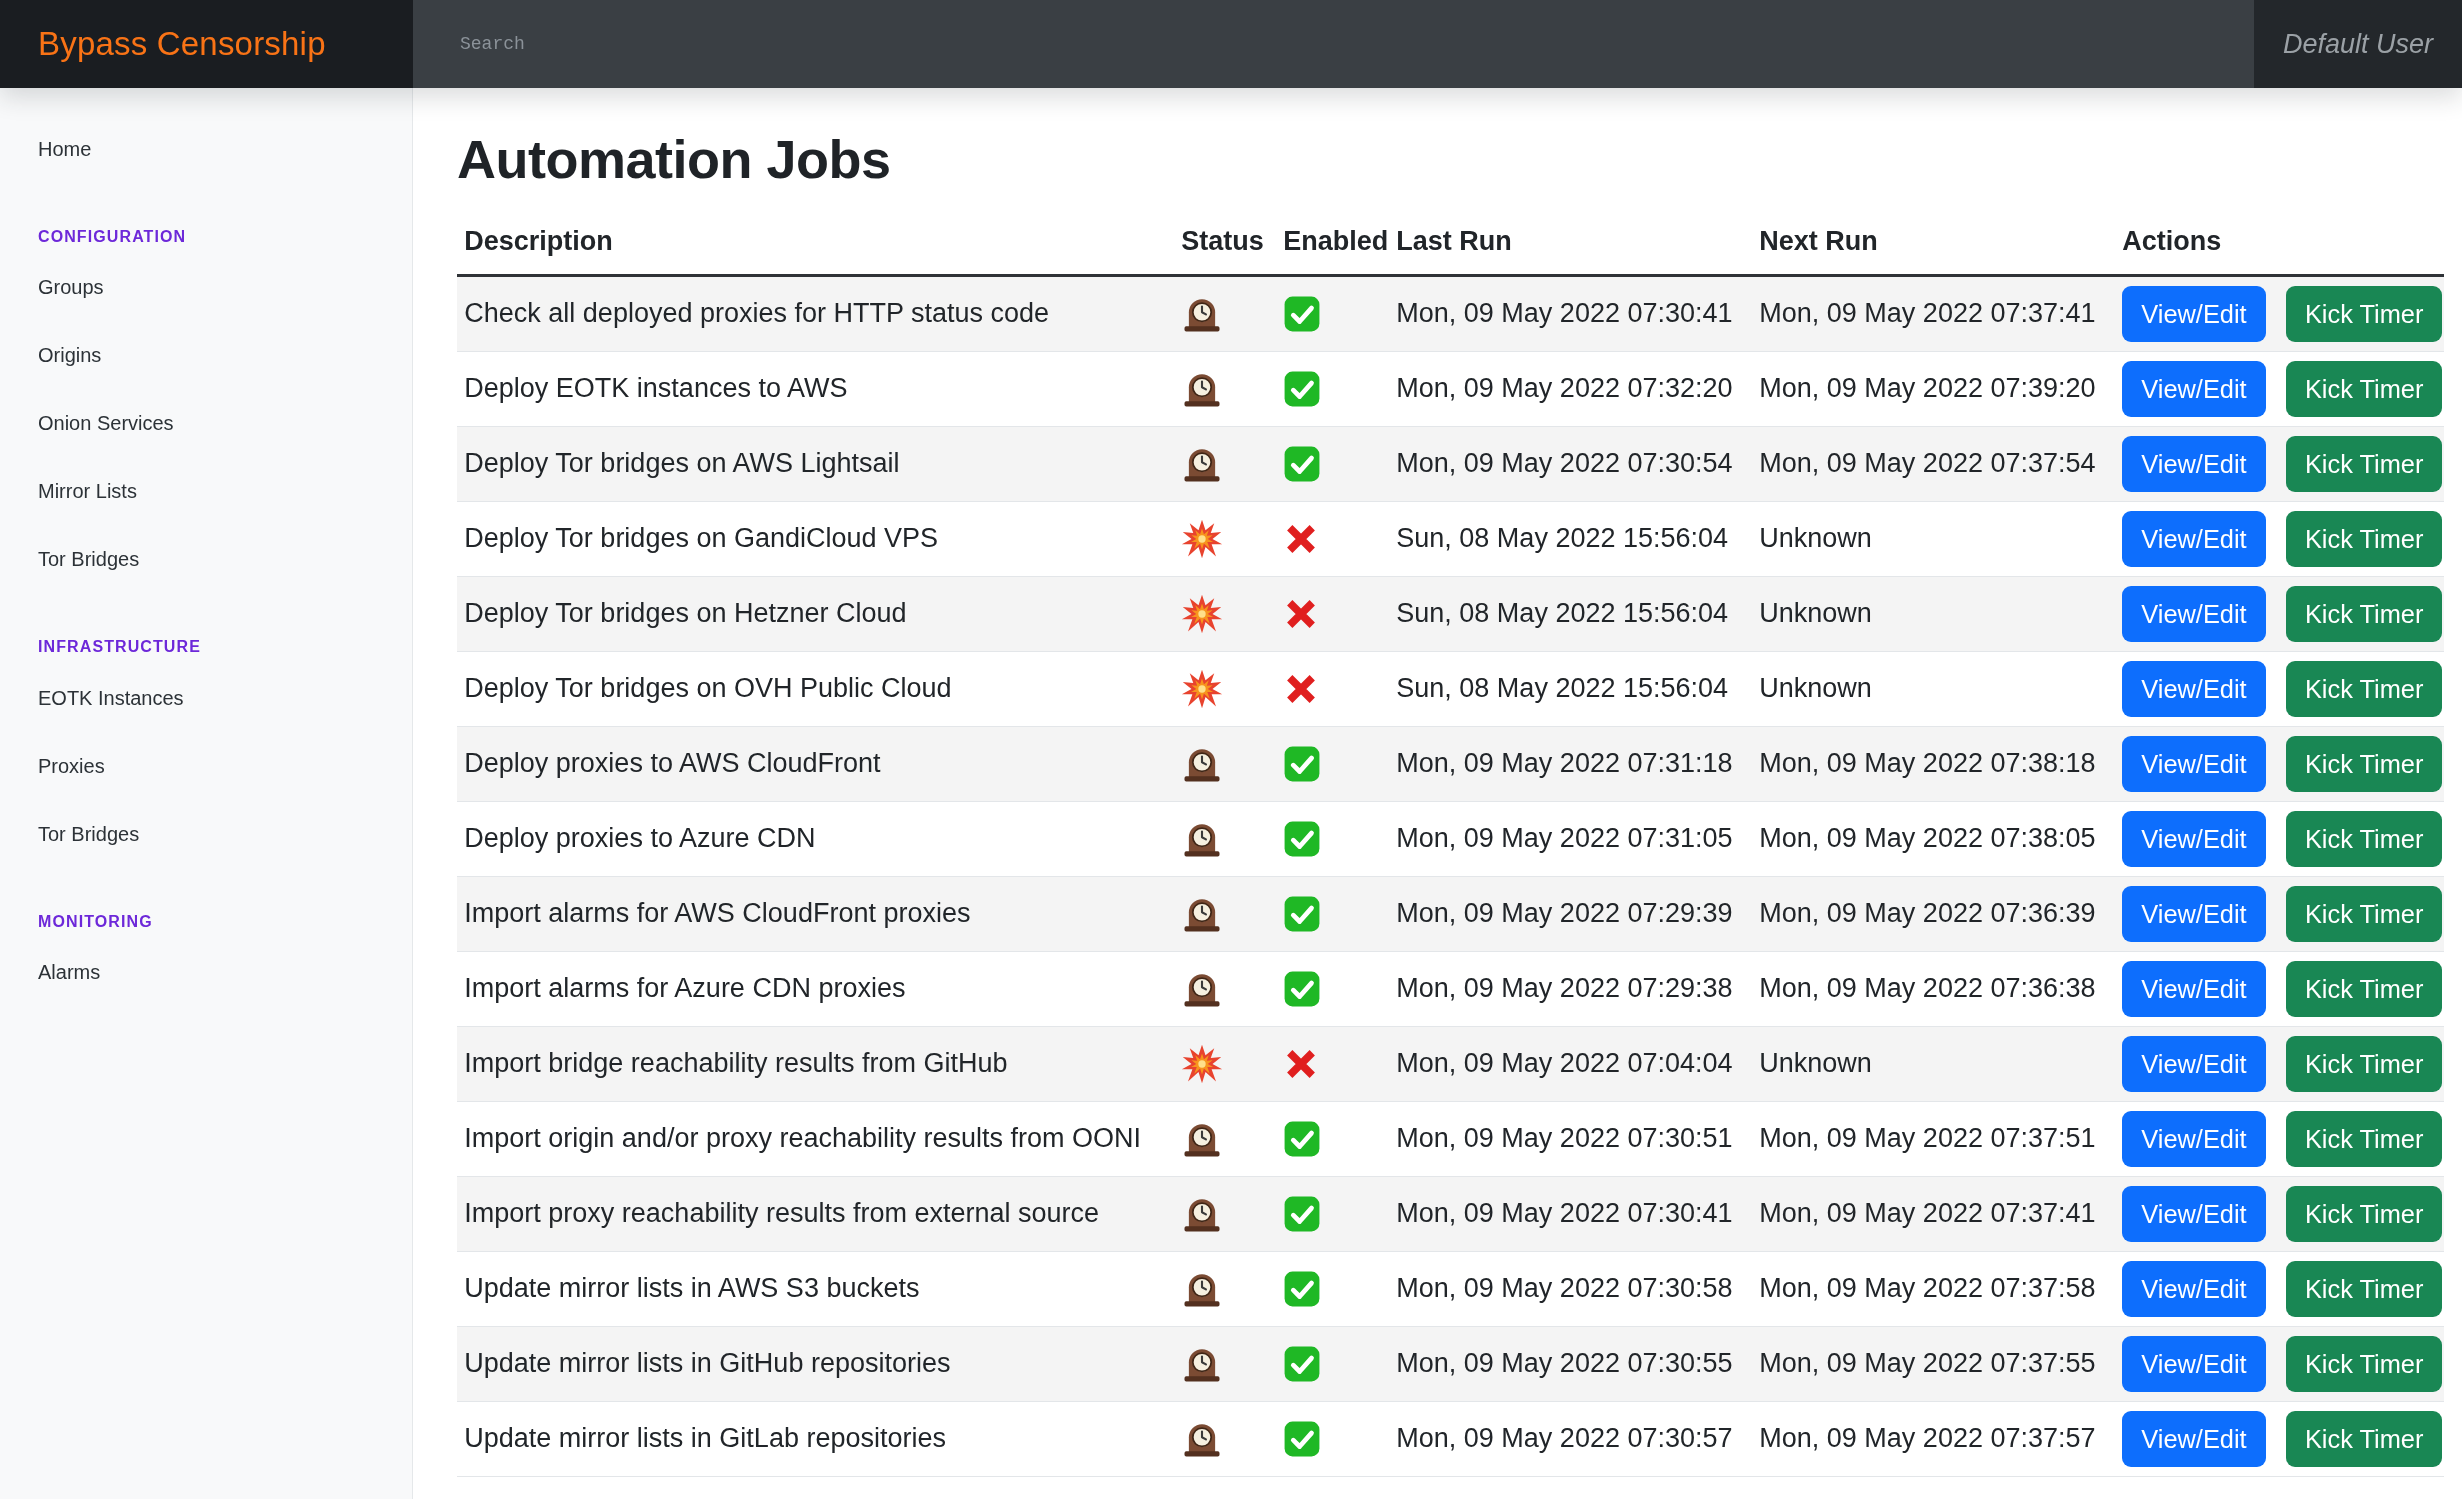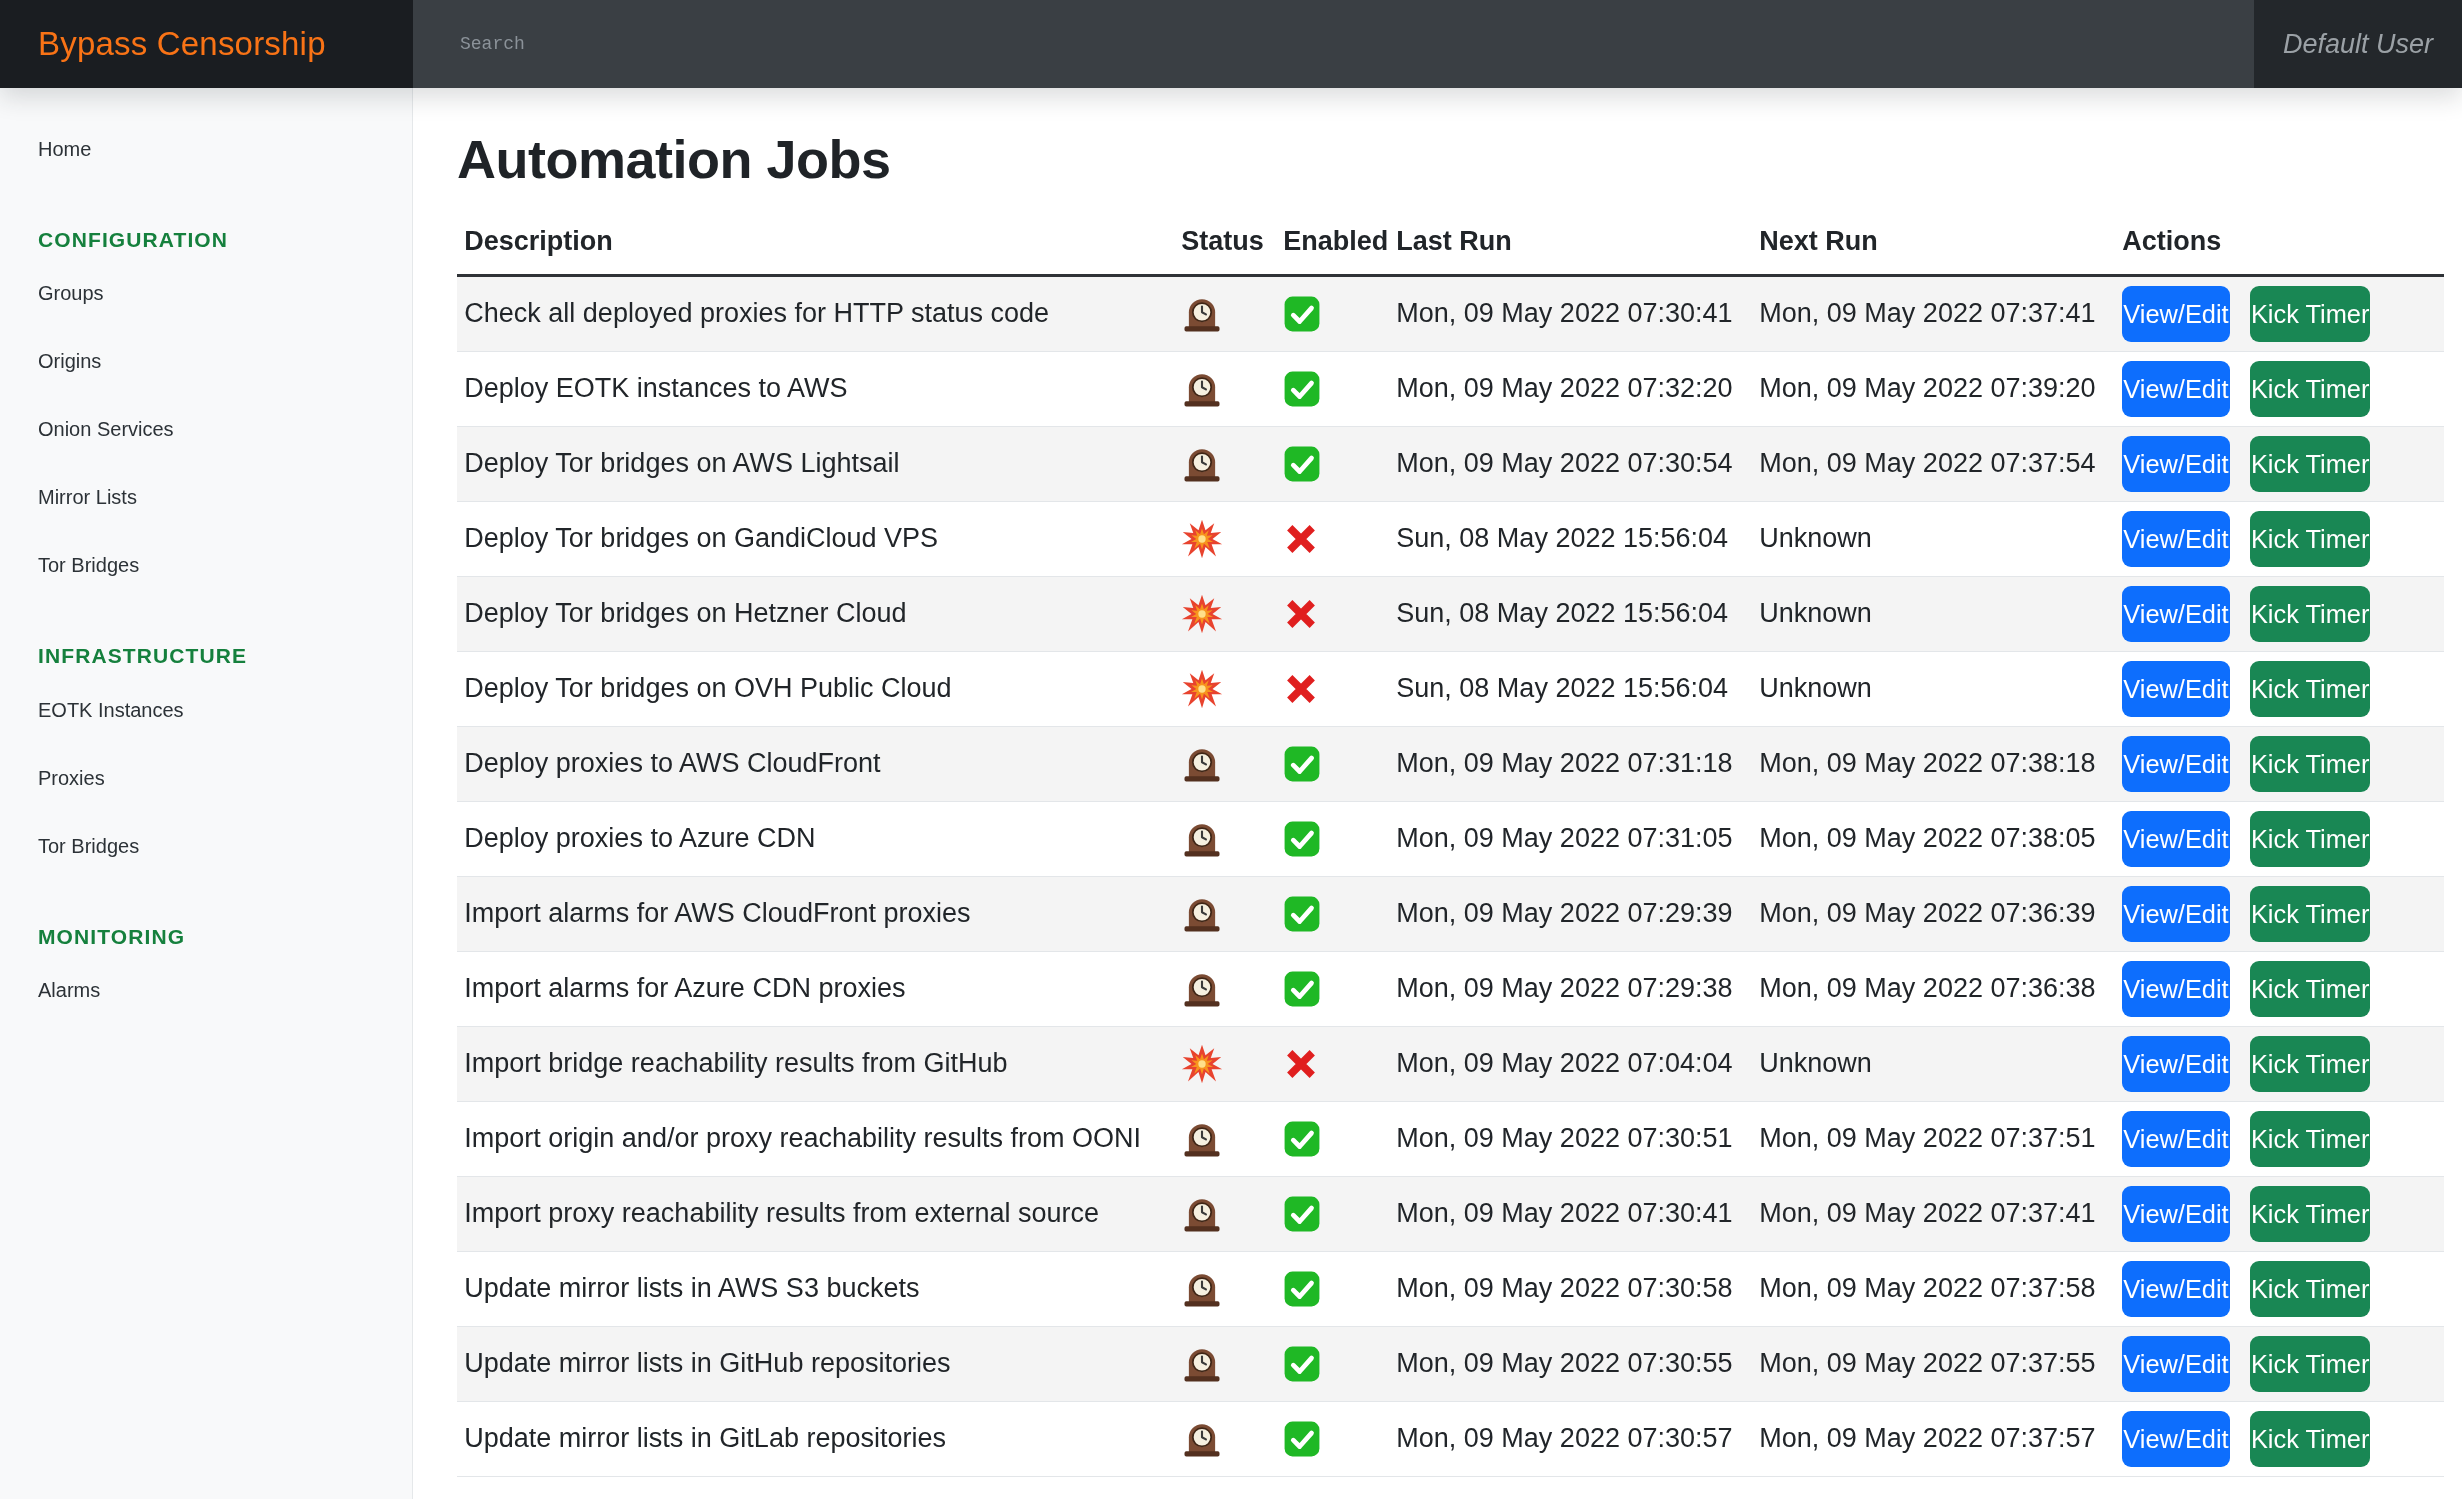--- a/index.html
+++ b/index.html
@@ -21,37 +21,37 @@
   .search-input::placeholder{color:#8b9299;opacity:1;}
   .user-menu{width:208px;background:var(--navbar-user-bg,#23272b);color:#9ba1a6;
     display:flex;align-items:center;justify-content:center;font-size:27px;cursor:pointer;font-style:italic;}
   
   .layout{display:flex;height:1412px;}
   .sidebar{width:413px;box-sizing:border-box;background:#f8f9fa;
     border-right:1.8px solid #e5e8ea;padding-top:27px;flex:none;}
   .nav-item{display:block;font-size:20px;color:#2c3237;text-decoration:none;
     padding:19px 38px;line-height:30px;}
   .nav-item.active{color:var(--active-link,#1b6ef3);}
-  .nav-heading{font-size:21px;font-weight:700;color:#15803d;letter-spacing:1.1px;
+  .nav-heading{font-size:16px;font-weight:700;color:#6d28d9;letter-spacing:1.1px;
     margin:45px 0 7.3px;padding:0 38px;}
   .content{flex:1;box-sizing:border-box;padding:40px 18px 0 44px;background:#fff;}
   .page-title{font-size:54px;font-weight:600;margin:0 0 23.6px;color:#1f2327;letter-spacing:-0.5px;}
   
   table.jobs{width:100%;border-collapse:collapse;table-layout:fixed;}
   col.c-desc{width:717px;}col.c-status{width:102px;}col.c-enabled{width:113px;}
   col.c-last{width:363px;}col.c-next{width:363px;}
   th{text-align:left;font-size:27px;font-weight:700;padding:12.7px 7.3px 16.3px;
     border-bottom:3.6px solid #2f3337;color:#212529;}
   td{font-size:27px;padding:0 7.3px;height:74px;vertical-align:middle;
     border-bottom:1.8px solid #e3e6e9;color:#212529;white-space:nowrap;overflow:hidden;}
   tbody tr:nth-child(odd){background:rgba(33,37,41,.05);}
   .icon{display:inline-flex;vertical-align:middle;}
   
   .btn{display:inline-block;border:none;color:#fff;font-family:inherit;font-size:25.4px;
-    height:56px;padding:0 1px;border-radius:9px;cursor:pointer;line-height:56px;text-align:center;}
+    height:56px;padding:0 19px;border-radius:9px;cursor:pointer;line-height:56px;text-align:center;}
   .btn-primary{background:var(--primary,#0d6efd);margin-right:12.7px;}
   .btn-success{background:var(--success,#198754);}
 </style>
 </head>
 <body>
 
 <div class="navbar">
   <div class="brand">Bypass Censorship</div>
   <div class="search-region">
     <input class="search-input" type="text" placeholder="Search" style="">

